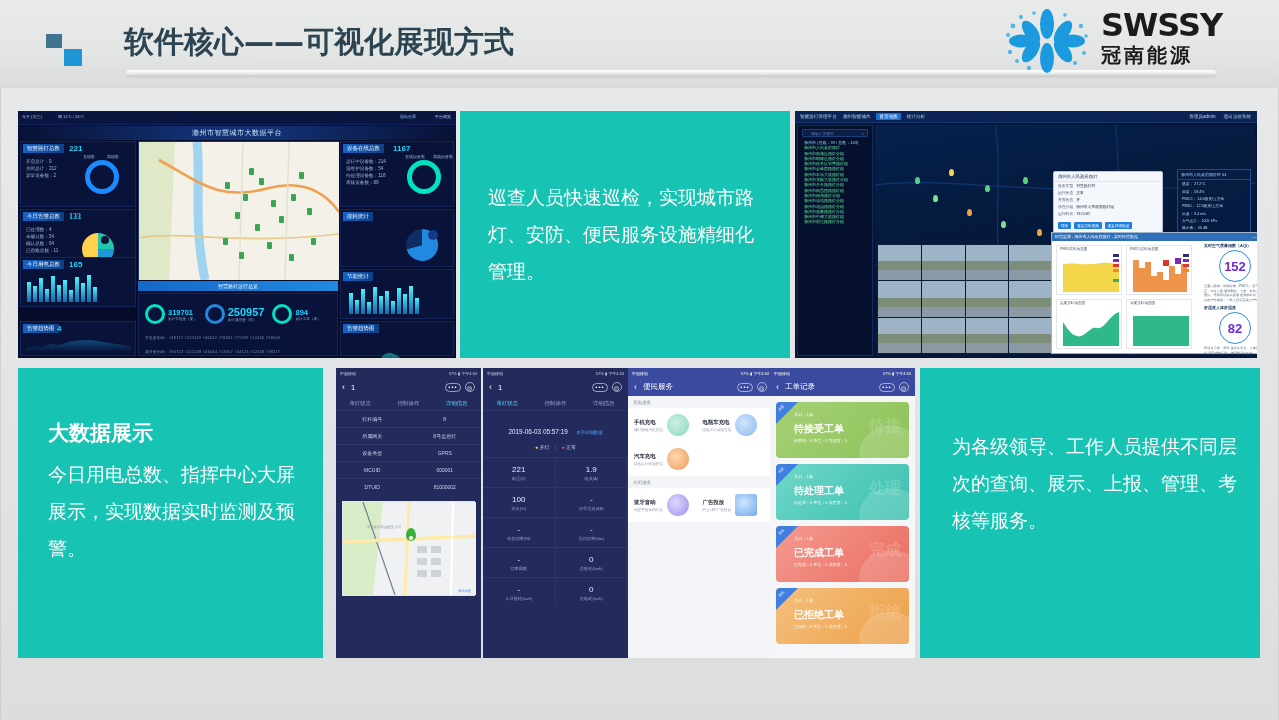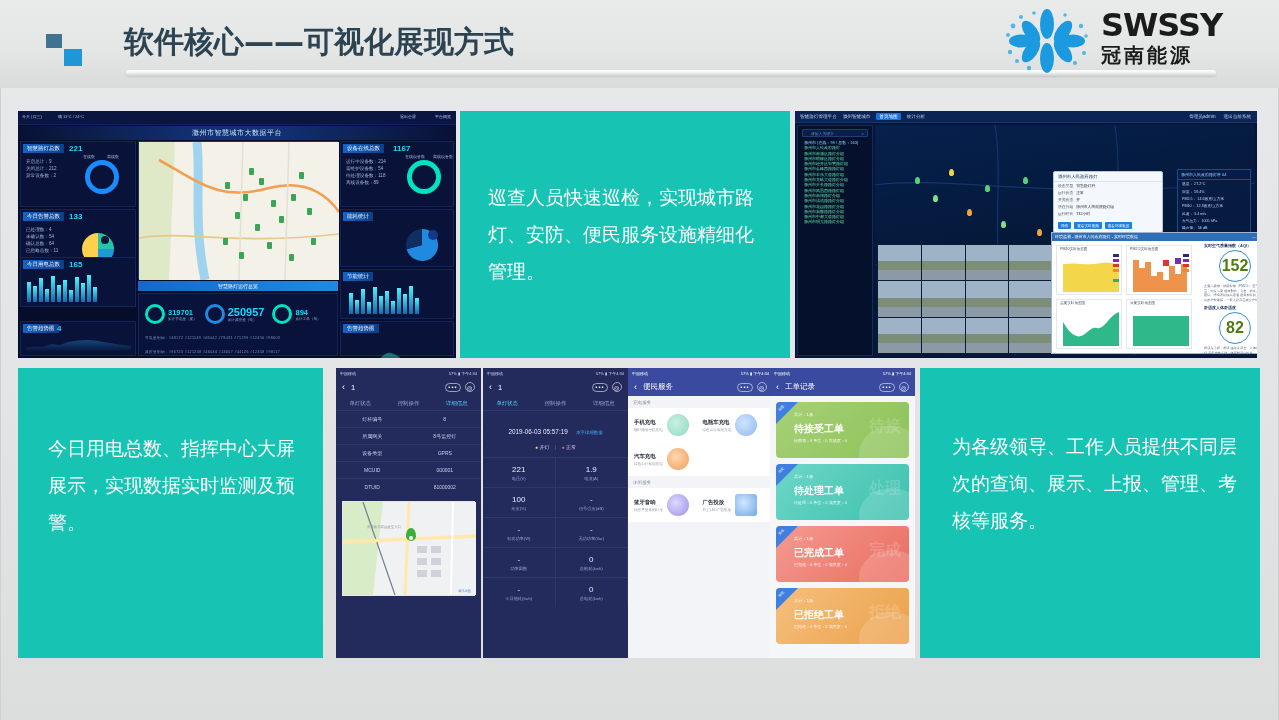--- a/index.html
+++ b/index.html
@@ -169,21 +169,21 @@
     position:absolute; left:176px; bottom:2px; width:220px; height:122px;
     background:#ffffff; border:1px solid #9fb4cf;
   }
   #env-bar { height:8px; background:#2f6fb8; color:#fff; font-size:4px; line-height:8px; padding:0 3px; }
   .env-chart { position:absolute; background:#fff; border:1px solid #e3e8ee; }
   .env-chart .ct { position:absolute; left:3px; top:1px; font-size:3.6px; color:#34495e; }
   .env-aqi { position:absolute; right:4px; top:10px; width:62px; }
   .aqi-label { font-size:4px; color:#1d3b63; font-weight:bold; }
   .aqi-circle {
     width:32px; height:32px; border-radius:50%; border:1.6px solid #2f8fd8;
-    color:#4d7c0f; font-size:16px; font-weight:bold;
+    color:#6d28d9; font-size:13px; font-weight:bold;
     display:flex; align-items:center; justify-content:center; margin:2px auto;
   }
   .aqi-text { font-size:3.2px; color:#5a6b80; line-height:4.6px; }
 
   
   #p-bigdata { left: 18px; top: 368px; width: 305px; height: 290px; }
   #p-bigdata .inner { position:absolute; left:30px; top:52px; right:16px; }
 
   
   .phone { position:absolute; top:368px; width:145px; height:290px; background:#fff; overflow:hidden; }
@@ -330,21 +330,21 @@
         <div>关闭总计：212</div>
         <div>异常设备数：2</div>
       </div>
       <div class="donut" style="left:64px;top:18px;width:34px;height:34px;"></div>
       <span class="legend-chip" style="left:62px;top:12px;">在线数</span>
       <span class="legend-chip" style="left:86px;top:12px;">离线数</span>
     </div>
 
     <div class="dash-card" style="top:68px;height:58px;">
       <div class="dash-hdr">今日告警总数</div>
-      <div class="dash-kpi" style="left:48px;top:2px;">133</div>
+      <div class="dash-kpi" style="left:48px;top:2px;font-family:Liberation Serif, serif;">133</div>
       <div class="dash-lines" style="top:16px;">
         <div>已处理数：4</div>
         <div>未确认数：54</div>
         <div>确认总数：64</div>
         <div>已忽略总数：11</div>
       </div>
       <svg style="position:absolute;left:56px;top:22px;" width="42" height="34">
         <path d="M21 17 L21 1 A16 16 0 0 1 37 17 Z" fill="#21c7a8"></path>
         <path d="M21 17 L37 17 A16 16 0 0 1 21 33 Z" fill="#1f9ad6"></path>
         <path d="M21 17 L21 33 A16 16 0 0 1 5 17 Z" fill="#ffd24d"></path>
@@ -673,20 +673,21 @@
         <div class="aqi-text">舒适度等级：舒适
 温湿度适宜，人体感觉良好
 适于户外活动，体感舒适度较高</div>
       </div>
     </div>
   </div>
 </div>
 
 <div class="panel teal" id="p-bigdata">
   <div class="inner">
+    <div class="teal-title">大数据展示</div>
     <div class="teal-body" style="margin-top:10px;">今日用电总数、指挥中心大屏展示，实现数据实时监测及预警。</div>
   </div>
 </div>
 
 <div class="phone dark-ph" id="phone1">
   <div class="ph-status">
     <span>中国移动</span>
     <span>57% ▮ 下午4:34</span>
   </div>
   <div class="ph-nav">

